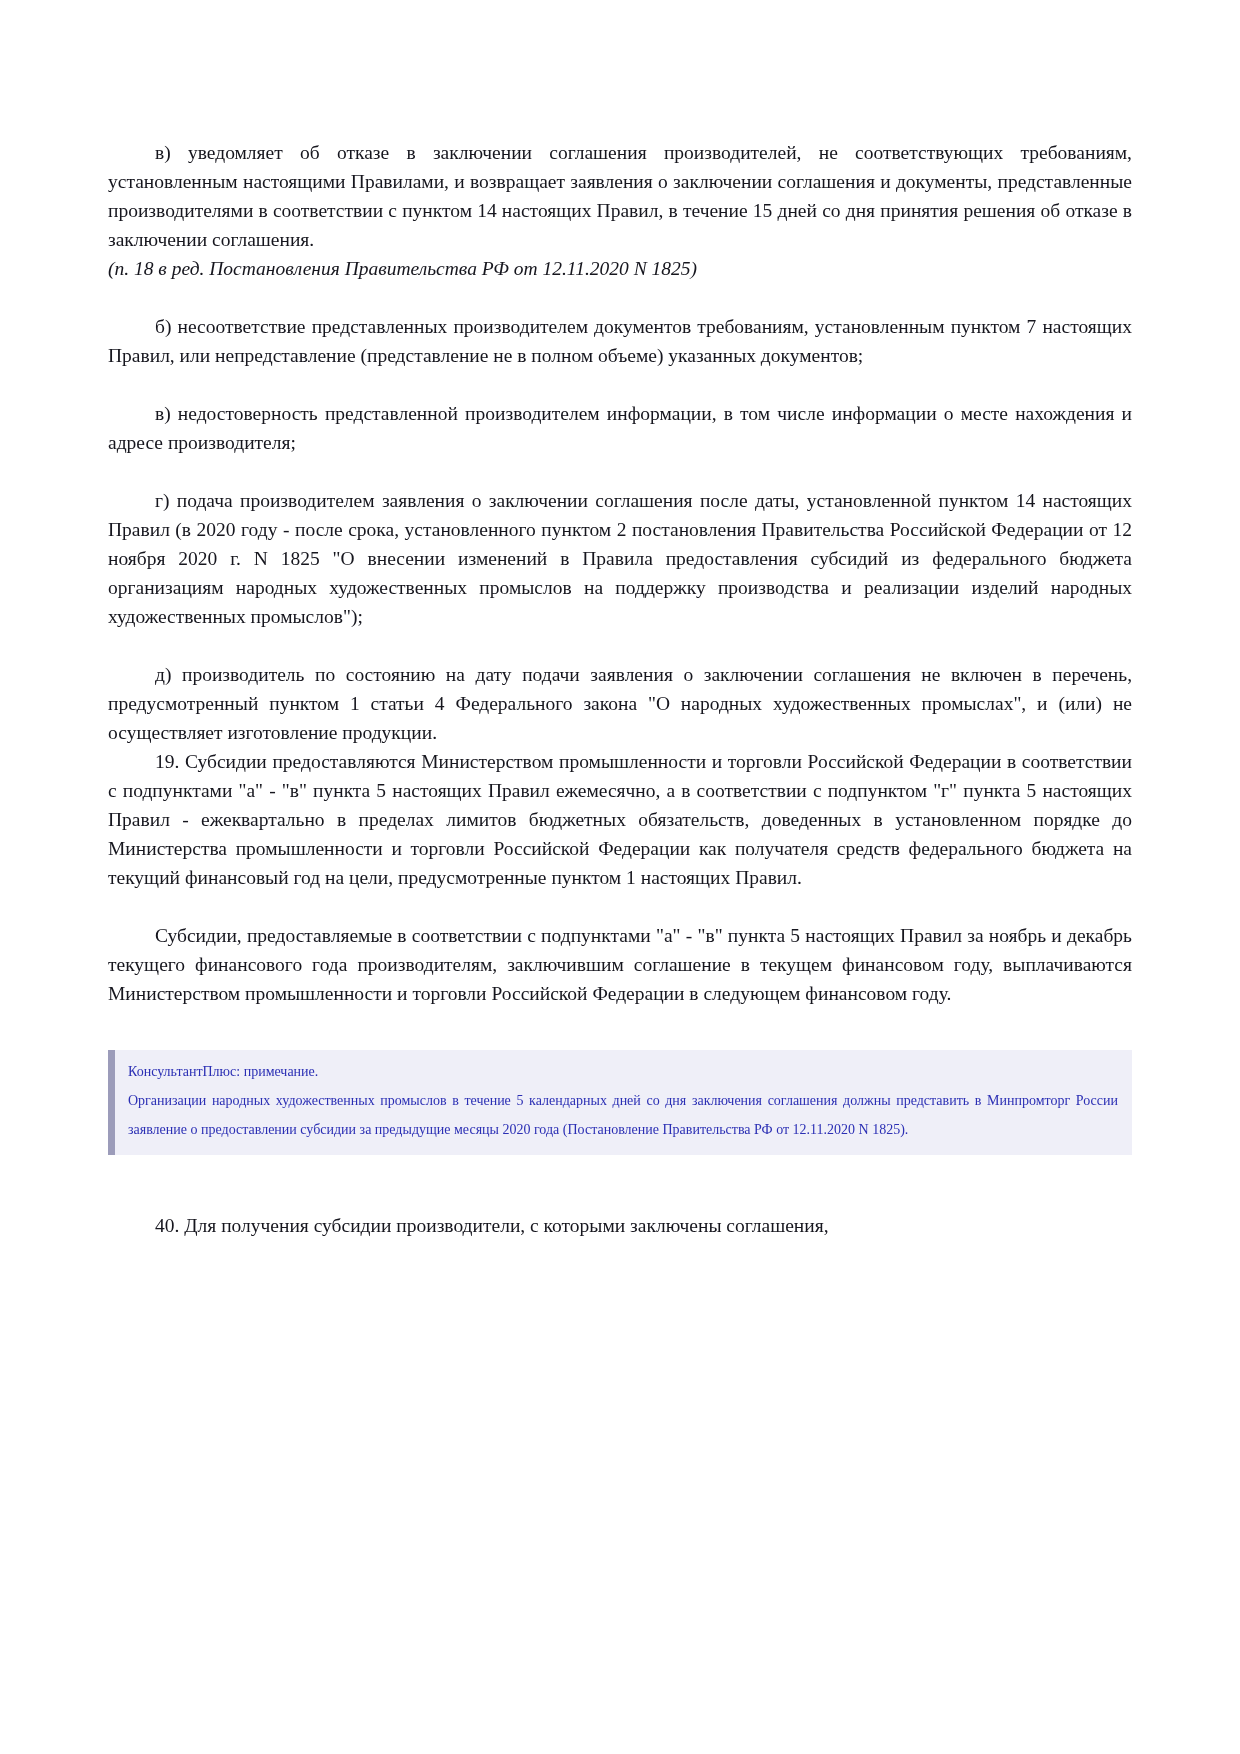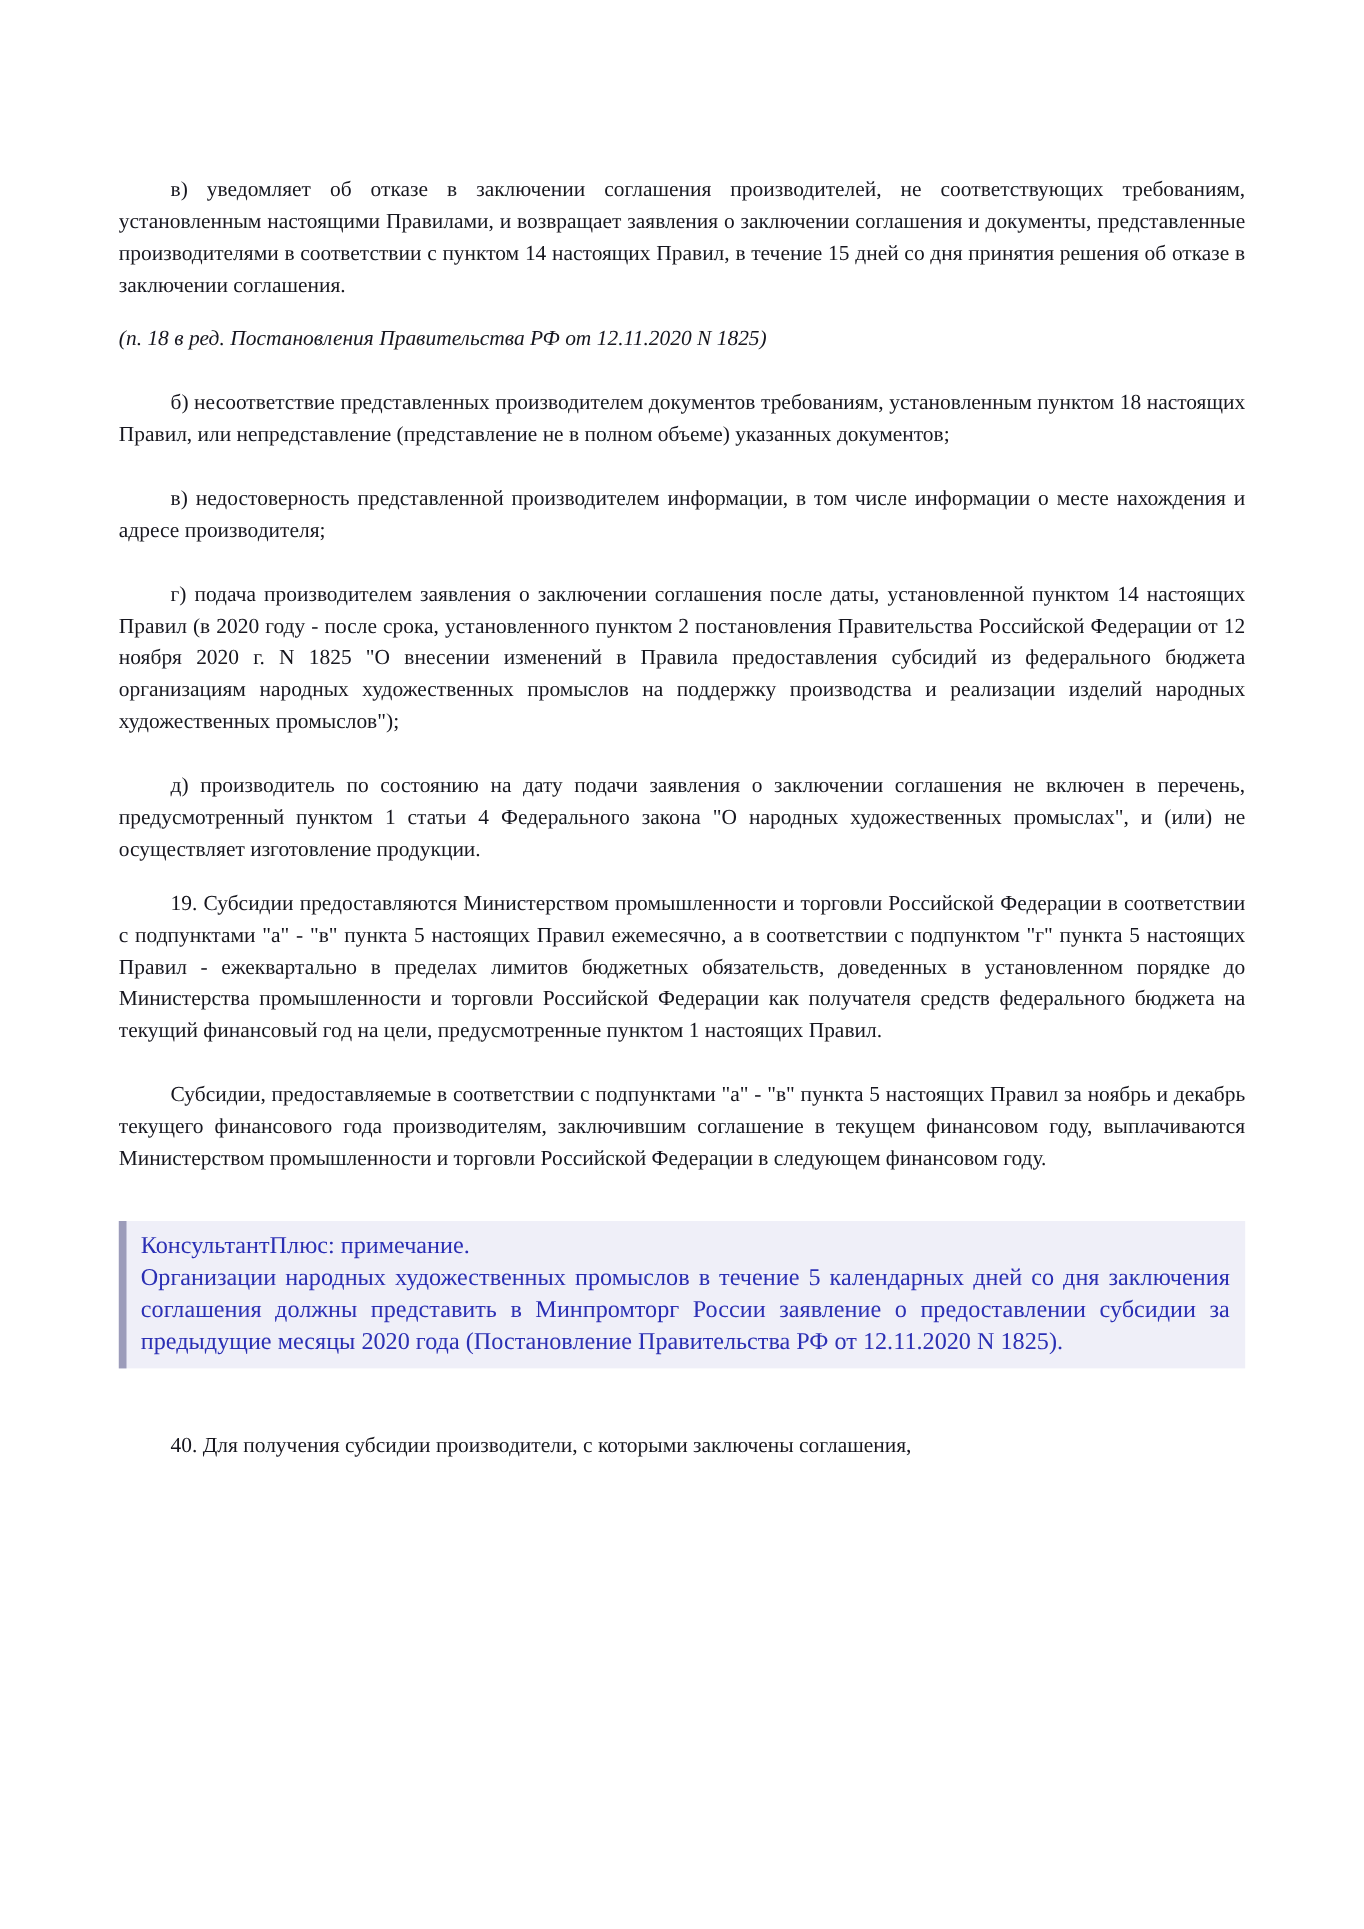--- a/index.html
+++ b/index.html
@@ -15,52 +15,51 @@
     width: 1240px;
     height: 1754px;
     padding: 138px 108px 0 108px;
   }
   p.para {
     font-size: 19.5px;
     line-height: 29px;
     text-align: justify;
     text-align-last: left;
     text-indent: 47px;
-    margin-top: 20px;
   }
   p.noindent { text-indent: 0; font-style: italic; }
   .gap    { margin-bottom: 29px; }
   .gap-lg { margin-bottom: 42px; }
   .note {
     background: #efeff8;
     border-left: 7px solid #9c9cba;
     padding: 7px 14px 11px 13px;
     color: #2b2fb4;
     margin-bottom: 56px;
   }
   .note p {
-    font-size: 22px;
+    font-size: 14px;
     line-height: 29px;
   }
   .note .note-body {
     text-align: justify;
     text-align-last: left;
   }
 </style>
 </head>
 <body>
 
 <div class="page">
 
   <p class="para">в) уведомляет об отказе в заключении соглашения производителей, не соответствующих требованиям, установленным настоящими Правилами, и возвращает заявления о заключении соглашения и документы, представленные производителями в соответствии с пунктом 14 настоящих Правил, в течение 15 дней со дня принятия решения об отказе в заключении соглашения.</p>
   <p class="para noindent gap">(п. 18 в ред. Постановления Правительства РФ от 12.11.2020 N 1825)</p>
 
 
 
-  <p class="para gap">б) несоответствие представленных производителем документов требованиям, установленным пунктом 18 настоящих Правил, или непредставление (представление не в полном объеме) указанных документов;</p>
+  <p class="para gap">б) несоответствие представленных производителем документов требованиям, установленным пунктом 7 настоящих Правил, или непредставление (представление не в полном объеме) указанных документов;</p>
 
   <p class="para gap">в) недостоверность представленной производителем информации, в том числе информации о месте нахождения и адресе производителя;</p>
 
   <p class="para gap">г) подача производителем заявления о заключении соглашения после даты, установленной пунктом 14 настоящих Правил (в 2020 году - после срока, установленного пунктом 2 постановления Правительства Российской Федерации от 12 ноября 2020 г. N 1825 "О внесении изменений в Правила предоставления субсидий из федерального бюджета организациям народных художественных промыслов на поддержку производства и реализации изделий народных художественных промыслов");</p>
 
   <p class="para">д) производитель по состоянию на дату подачи заявления о заключении соглашения не включен в перечень, предусмотренный пунктом 1 статьи 4 Федерального закона "О народных художественных промыслах", и (или) не осуществляет изготовление продукции.</p>
 
   <p class="para gap">19. Субсидии предоставляются Министерством промышленности и торговли Российской Федерации в соответствии с подпунктами "а" - "в" пункта 5 настоящих Правил ежемесячно, а в соответствии с подпунктом "г" пункта 5 настоящих Правил - ежеквартально в пределах лимитов бюджетных обязательств, доведенных в установленном порядке до Министерства промышленности и торговли Российской Федерации как получателя средств федерального бюджета на текущий финансовый год на цели, предусмотренные пунктом 1 настоящих Правил.</p>
 
   <p class="para gap-lg">Субсидии, предоставляемые в соответствии с подпунктами "а" - "в" пункта 5 настоящих Правил за ноябрь и декабрь текущего финансового года производителям, заключившим соглашение в текущем финансовом году, выплачиваются Министерством промышленности и торговли Российской Федерации в следующем финансовом году.</p>

